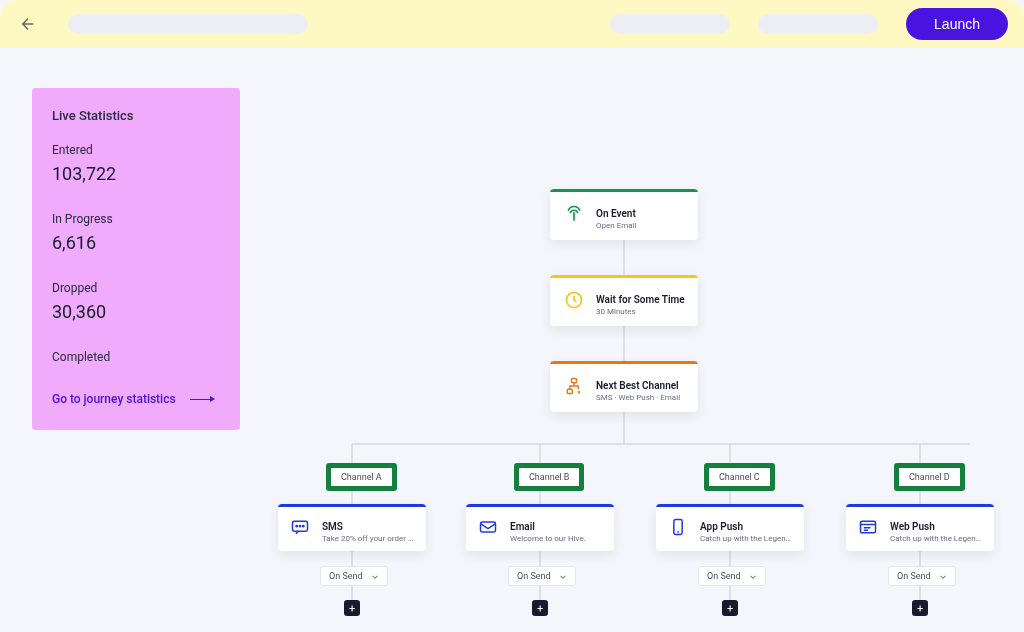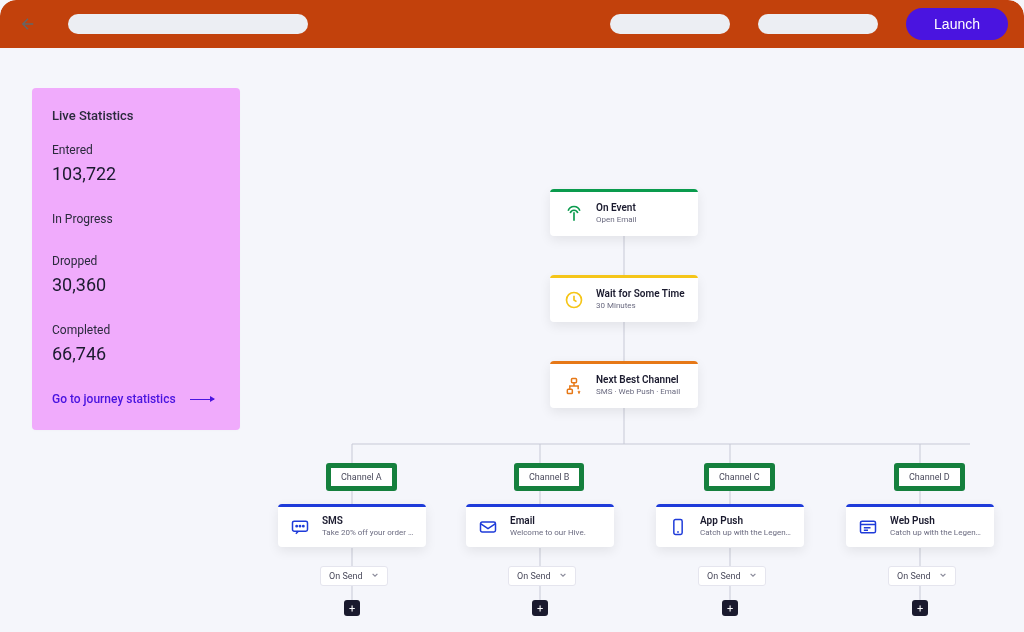--- a/index.html
+++ b/index.html
@@ -5,21 +5,21 @@
     * { margin: 0; padding: 0; box-sizing: border-box; }
     body {
       font-family: -apple-system, BlinkMacSystemFont, 'Segoe UI', Roboto, sans-serif;
       background: #f5f6fb;
       width: 1024px;
       height: 632px;
       overflow: hidden;
       border-radius: 16px;
     }
     .header {
-      background: #c2410c;
+      background: #fef9c3;
       height: 48px;
       display: flex;
       align-items: center;
       padding: 0 16px;
       gap: 28px;
       border-radius: 16px 16px 0 0;
     }
     .back-arrow {
       width: 24px;
       height: 24px;
@@ -95,42 +95,42 @@
       overflow: hidden;
     }
     .node-bar { height: 3px; width: 100%; }
     .bar-green { background: #0a9b4d; }
     .bar-yellow { background: #f5c518; }
     .bar-orange { background: #e67817; }
     .bar-blue { background: #1e3bd9; }
     .node-body { padding: 10px 12px; display: flex; gap: 10px; align-items: flex-start; }
     .node-body.tight { padding: 8px 10px; }
     .node-icon { width: 24px; height: 24px; flex-shrink: 0; display: flex; align-items: center; justify-content: center; }
-    .node-text { flex: 1; min-width: 0; }
+    .node-text { flex: 1; min-width: 0; margin-top: 6px; }
     .node-title { font-size: 10px; font-weight: 600; color: #1a1a2e; }
     .node-sub { font-size: 8px; color: #6b6b80; margin-top: 2px; white-space: nowrap; overflow: hidden; text-overflow: ellipsis; }
     .channel-label {
       position: absolute;
       background: white;
       border: 5px solid #15803d;
       font-size: 9px;
       color: #4a4a5c;
       padding: 4px 10px;
       border-radius: 3px;
     }
     .send-pill {
       position: absolute;
       background: white;
       border: 1px solid #e5e5ee;
       font-size: 9px;
       color: #4a4a5c;
       padding: 4px 8px;
       border-radius: 3px;
       display: flex;
-      align-items: flex-start;
+      align-items: flex-end;
       gap: 8px;
       cursor: pointer;
     }
     .chevron-dn { width: 8px; height: 8px; }
     .plus-box {
       position: absolute;
       width: 16px;
       height: 16px;
       background: #1a1a2e;
       border-radius: 3px;
@@ -162,28 +162,28 @@
 
 <div class="content">
   <div class="sidebar">
     <div class="sidebar-title">Live Statistics</div>
     <div class="stat-block">
       <div class="stat-label">Entered</div>
       <div class="stat-value">103,722</div>
     </div>
     <div class="stat-block">
       <div class="stat-label">In Progress</div>
+      <div class="stat-value">6,616</div>
     </div>
     <div class="stat-block">
       <div class="stat-label">Dropped</div>
       <div class="stat-value">30,360</div>
     </div>
     <div class="stat-block">
       <div class="stat-label">Completed</div>
-      <div class="stat-value">66,746</div>
     </div>
     <div class="journey-link">
       <span>Go to journey statistics</span>
       <span class="arrow-long"></span>
     </div>
   </div>
 
   <div class="canvas">
 
     <svg class="conn" style="left:0;top:0;width:784px;height:560px" viewBox="0 0 784 560">

